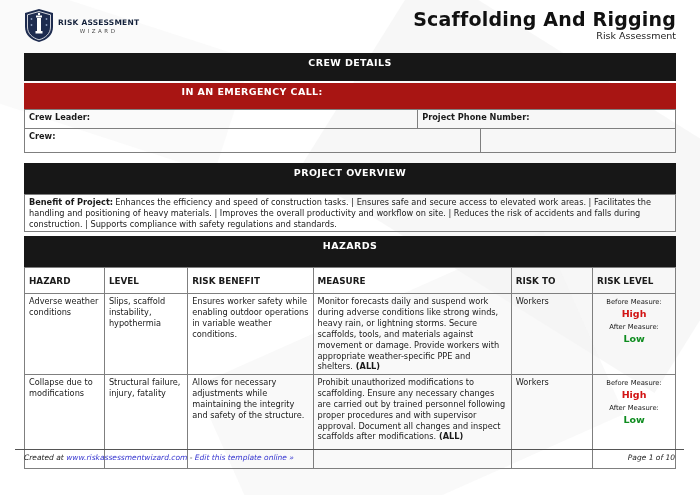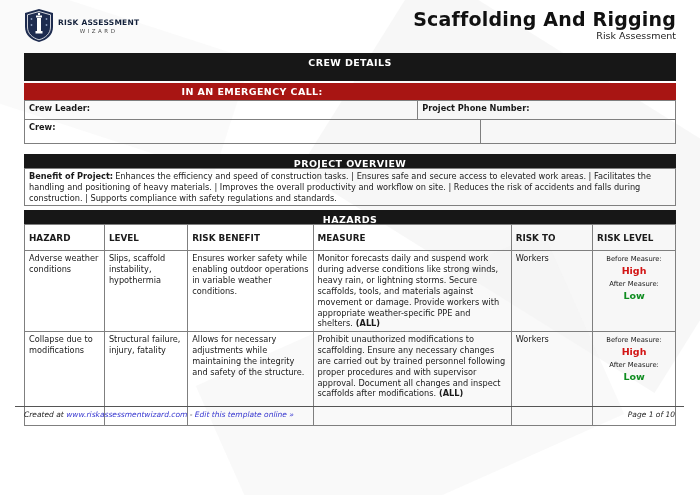--- a/index.html
+++ b/index.html
@@ -24,23 +24,23 @@
   .logo-text .l1 { font-size:7.5px; font-weight:bold; color:#13203a; letter-spacing:.2px; }
   .logo-text .l2 { font-size:5.5px; color:#4a4a4a; letter-spacing:2.5px; text-align:center; margin-top:1px; }
   .title-block { position:absolute; right:24px; top:8px; text-align:right; }
   .title-block h1 { font-size:19px; font-weight:bold; color:#111; letter-spacing:.2px; }
   .title-block .subtitle { font-size:9.5px; color:#222; margin-top:0px; }
 
   main { margin:0 24px; padding-top:53px; }
 
   .bar { height:28px; line-height:20px; text-align:center; font-weight:bold; font-size:9.5px;
          letter-spacing:.4px; color:#fff; background:#171717; }
-  .bar.red { background:#a81513; height:17px; line-height:17px; margin-top:2px; display:flex; }
+  .bar.red { background:#a81513; height:26px; line-height:17px; margin-top:2px; display:flex; }
   .bar.red .red-left { width:70%; text-align:center; }
-  .bar.slim { height:14px; line-height:19px;text-align:center; }
+  .bar.slim { height:31px; line-height:19px;text-align:center; }
 
   table.grid { width:100%; border-collapse:collapse; table-layout:fixed; background:transparent;padding-left:24px; }
   table.grid td { border:1px solid #7f7f7f; vertical-align:top; padding:2px 4px; font-size:8.2px; line-height:1.32; }
   td.lbl { font-weight:bold; font-size:8.5px; white-space:nowrap; }
 
   .crew-row-a td { height:19px; }
   .crew-row-b td { height:24px; }
 
   .gap10 { height:10px; }
   .gap4  { height:4px; }

